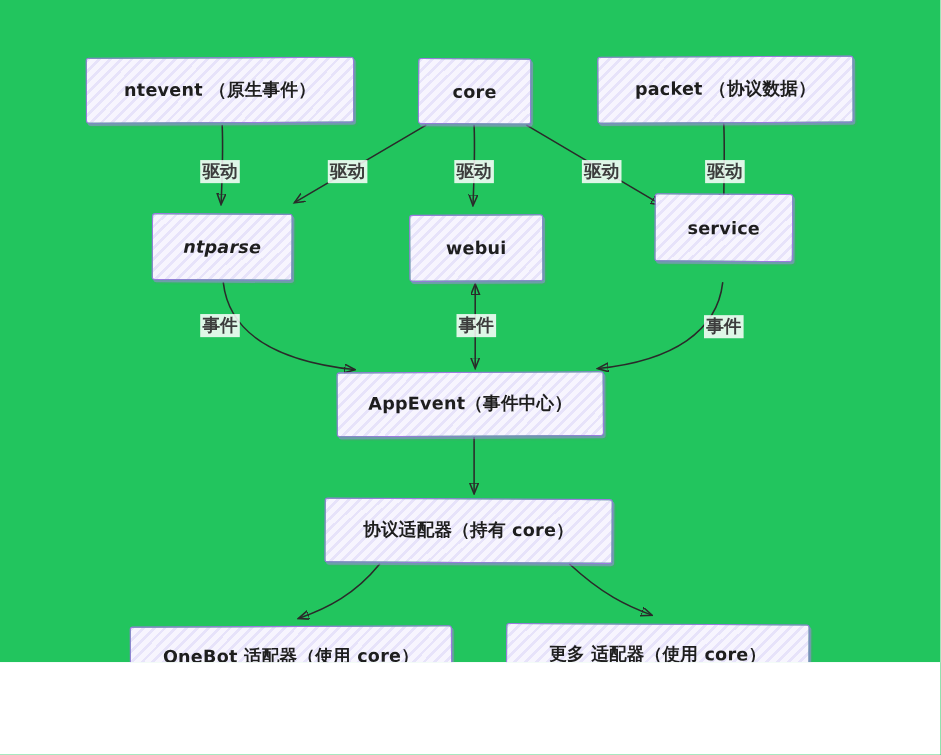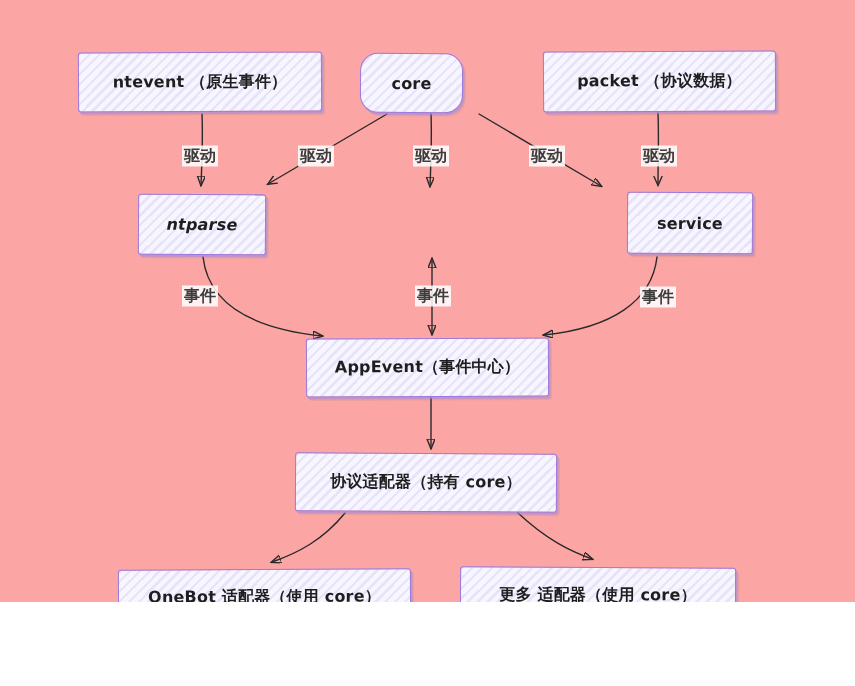--- a/index.html
+++ b/index.html
@@ -1,19 +1,19 @@
 <!DOCTYPE html>
 <html><head>
 <meta charset="utf-8">
 <style>
   html,body{margin:0;padding:0;background:#ffffff;}
   .canvas{
     position:relative;
     width:855px;height:602px;
-    background:#fca5a5;
+    background:#22c55e;
     font-family:"DejaVu Sans","Liberation Sans",sans-serif;
     overflow:hidden;
   }
   .node{
     position:absolute;
     display:flex;align-items:center;justify-content:center;
     box-sizing:border-box;
     border:1.6px solid #9b7be0;
     border-radius:3px;
     background:repeating-linear-gradient(135deg,#e7e3fa 0 2.5px,#f7f5fe 2.5px 7px);
@@ -75,28 +75,29 @@
 
     <path d="M431,398 L431,448" marker-end="url(#mF)"></path>
 
     <path d="M345,513 C323,540 298,553 272,562" marker-end="url(#mF)"></path>
 
     <path d="M518,513 C547,540 570,551 592,559" marker-end="url(#mF)"></path>
   </svg>
 
   <div class="node n-tilt-a" style="left:78px;top:52px;width:244px;height:60px;">ntevent （原生事件）</div>
 
-  <div class="node n-tilt-b" style="left:360px;top:53px;width:103px;height:60px;border-radius:18px;">core</div>
+  <div class="node n-tilt-b" style="left:380px;top:53px;width:103px;height:60px;">core</div>
 
   <div class="node n-tilt-a" style="left:543px;top:51px;width:233px;height:61px;">packet （协议数据）</div>
 
   <div class="node n-tilt-b" style="left:138px;top:194px;width:128px;height:61px;font-style:italic;">ntparse</div>
 
+  <div class="node n-tilt-a" style="left:372px;top:195px;width:122px;height:61px;">webui</div>
 
-  <div class="node n-tilt-b" style="left:595px;top:192px;width:126px;height:62px;margin-left:32px;">service</div>
+  <div class="node n-tilt-b" style="left:595px;top:176px;width:126px;height:62px;">service</div>
 
   <div class="node n-tilt-a" style="left:306px;top:338px;width:243px;height:59px;">AppEvent（事件中心）</div>
 
   <div class="node n-tilt-b" style="left:295px;top:453px;width:262px;height:59px;">协议适配器（持有 core）</div>
 
   <div class="node n-tilt-a" style="left:118px;top:569px;width:293px;height:57px;">OneBot 适配器（使用 core）</div>
 
   <div class="node n-tilt-b" style="left:460px;top:567px;width:276px;height:57px;">更多 适配器（使用 core）</div>
 
   <div class="edge-label" style="left:200px;top:156px;">驱动</div>

